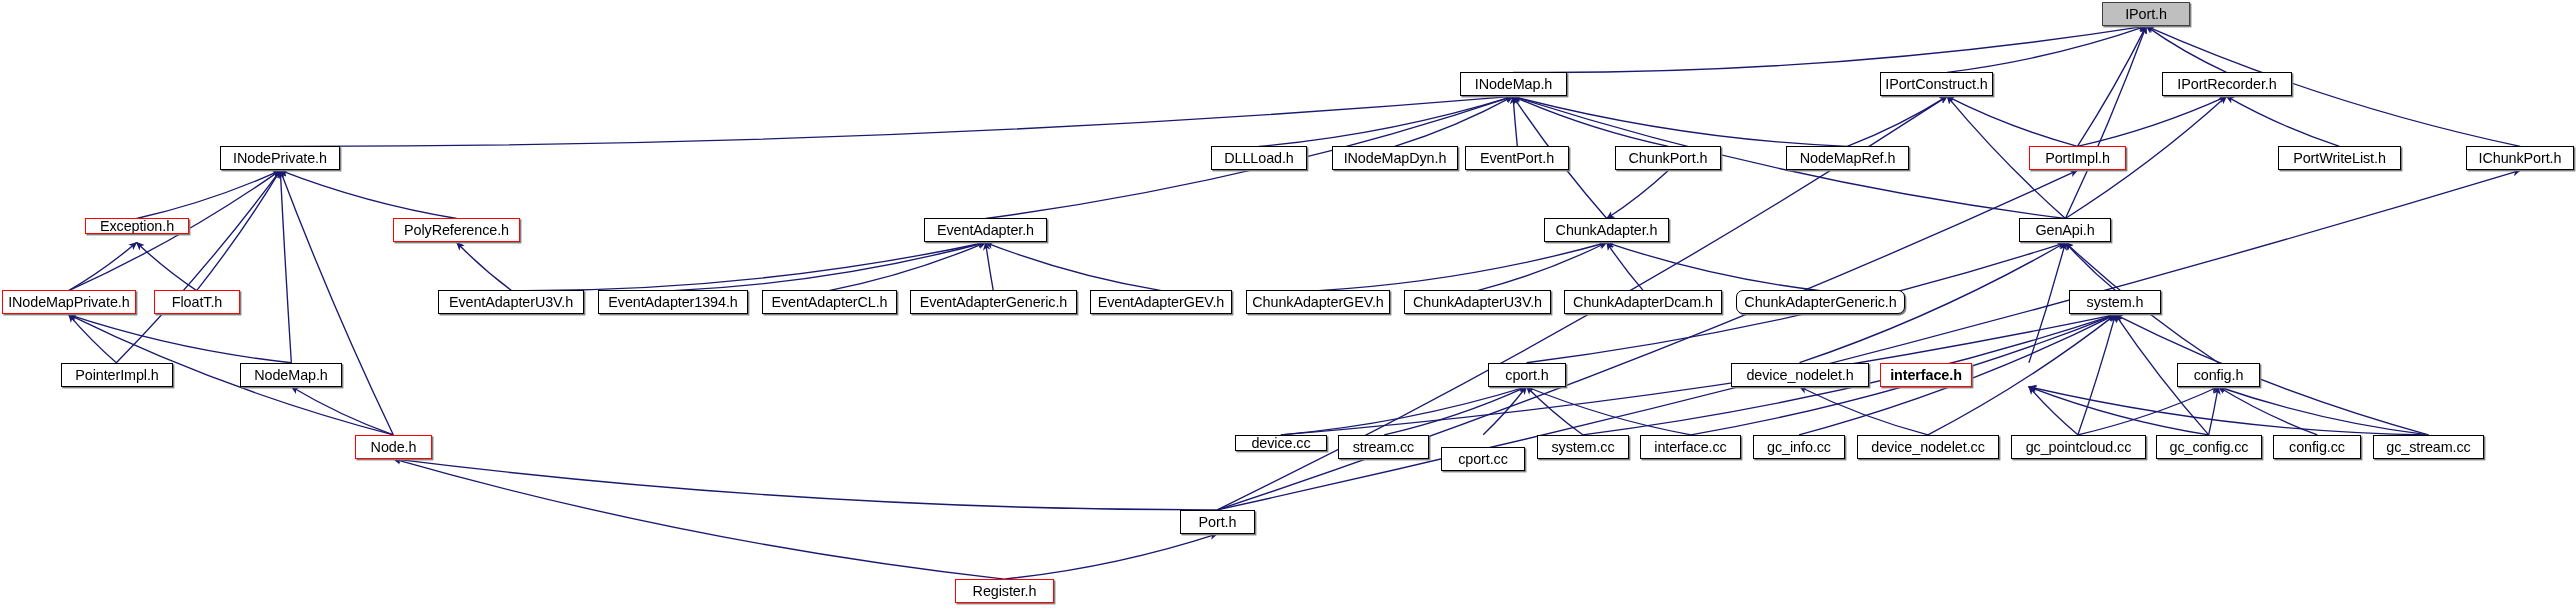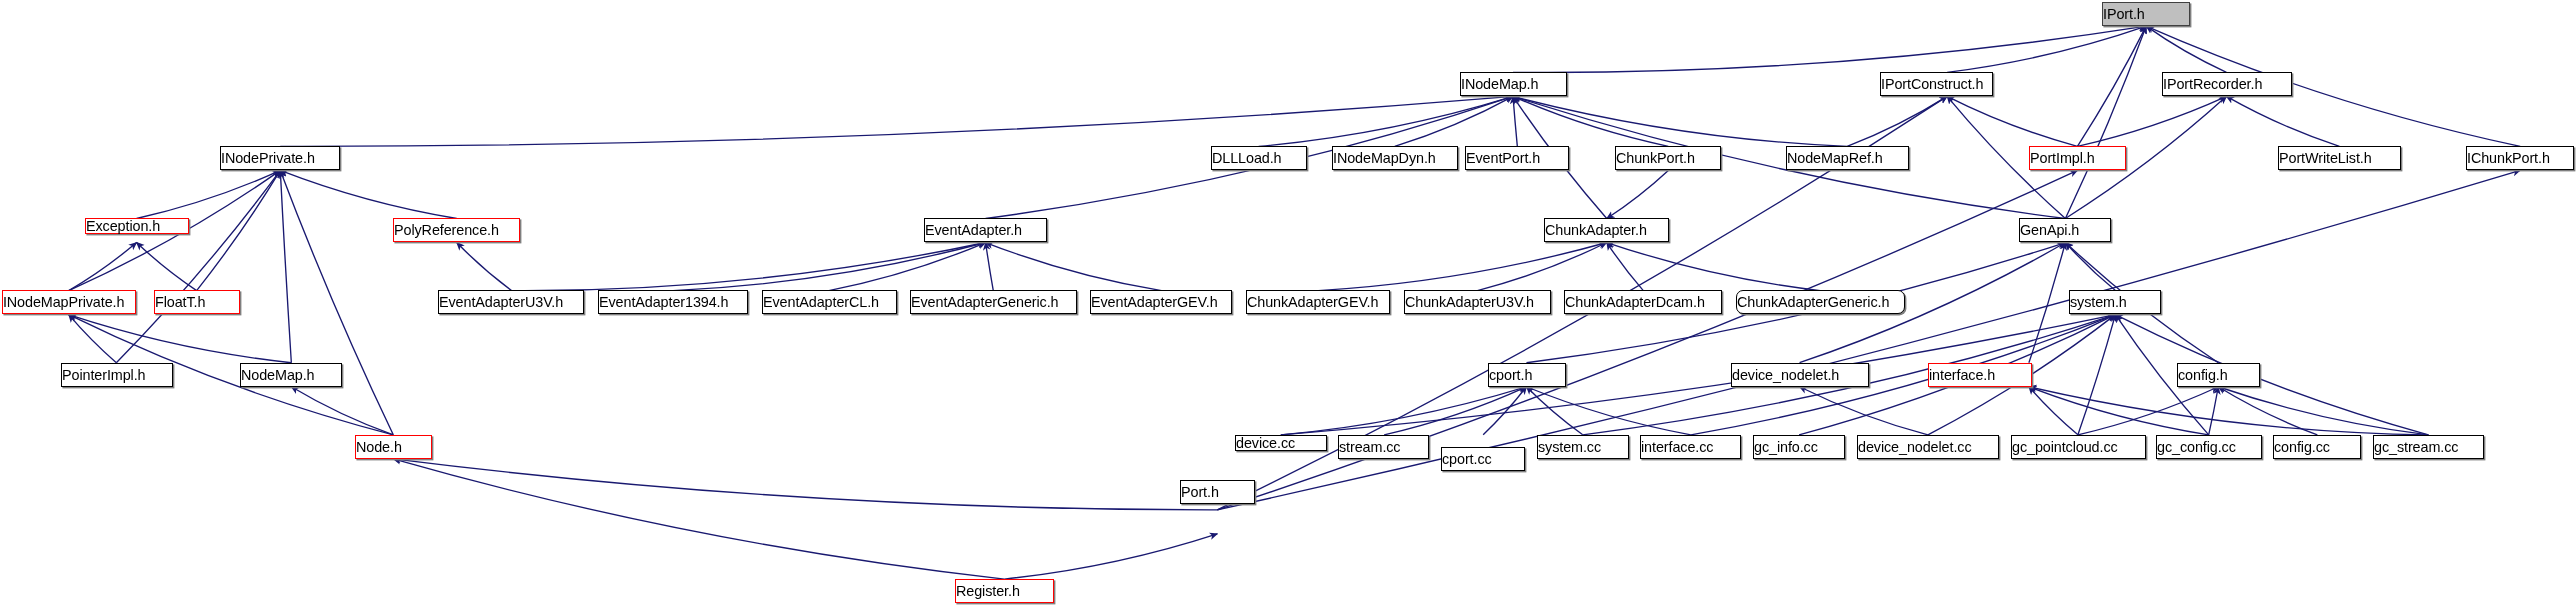--- a/index.html
+++ b/index.html
@@ -1,20 +1,20 @@
 <!DOCTYPE html>
 <html><head>
 <meta charset="utf-8">
 <style>
   html,body{margin:0;padding:0;background:#ffffff;}
   body{font-family:"Liberation Sans","DejaVu Sans",sans-serif;}
   #graph{position:relative;width:2576px;height:611px;background:#ffffff;overflow:hidden;}
   #edges{position:absolute;left:0;top:0;width:2576px;height:611px;pointer-events:none;}
   .node{position:absolute;box-sizing:border-box;display:flex;align-items:center;
-        background:#ffffff;border:1px solid #000000;
+        justify-content:center;background:#ffffff;border:1px solid #000000;
         font-size:14.4px;line-height:1;color:#000000;white-space:nowrap;
         box-shadow:1.4px 1.4px 0 #808080;letter-spacing:-0.1px;}
   .node.red{border-color:#ff0000;}
   .node.root{background:#bfbfbf;border-color:#404040;}
   .node span{pointer-events:none;}
 </style>
 </head>
 <body>
 
 <div id="graph">
@@ -200,21 +200,21 @@
       </div>
       <div class="node" style="left: 240px; top: 363px; width: 102px; height: 24px;">
         <span>NodeMap.h</span>
       </div>
       <div class="node" style="left: 1488px; top: 363px; width: 78px; height: 24px;">
         <span>cport.h</span>
       </div>
       <div class="node" style="left: 1731px; top: 363px; width: 138px; height: 24px;">
         <span>device_nodelet.h</span>
       </div>
-      <div class="node red" style="left: 1928px; top: 363px; width: 104px; height: 24px;">
+      <div class="node red" style="left: 1880px; top: 363px; width: 92px; height: 24px; font-weight: bold;">
         <span>interface.h</span>
       </div>
       <div class="node" style="left: 2177px; top: 363px; width: 83px; height: 24px;">
         <span>config.h</span>
       </div>
       <div class="node red" style="left: 355px; top: 435px; width: 77px; height: 24px;">
         <span>Node.h</span>
       </div>
       <div class="node" style="left: 1235px; top: 435px; width: 92px; height: 16px;">
         <span>device.cc</span>
@@ -242,21 +242,21 @@
       </div>
       <div class="node" style="left: 2156px; top: 435px; width: 106px; height: 24px;">
         <span>gc_config.cc</span>
       </div>
       <div class="node" style="left: 2273px; top: 435px; width: 88px; height: 24px;">
         <span>config.cc</span>
       </div>
       <div class="node" style="left: 2373px; top: 435px; width: 111px; height: 24px;">
         <span>gc_stream.cc</span>
       </div>
-      <div class="node" style="left: 1180px; top: 480px; width: 75px; height: 24px;">
+      <div class="node" style="left: 1180px; top: 510px; width: 75px; height: 24px;">
         <span>Port.h</span>
       </div>
       <div class="node red" style="left: 955px; top: 579px; width: 99px; height: 24px;">
         <span>Register.h</span>
       </div>
     </div>
 </div>
 
 
 </body></html>

